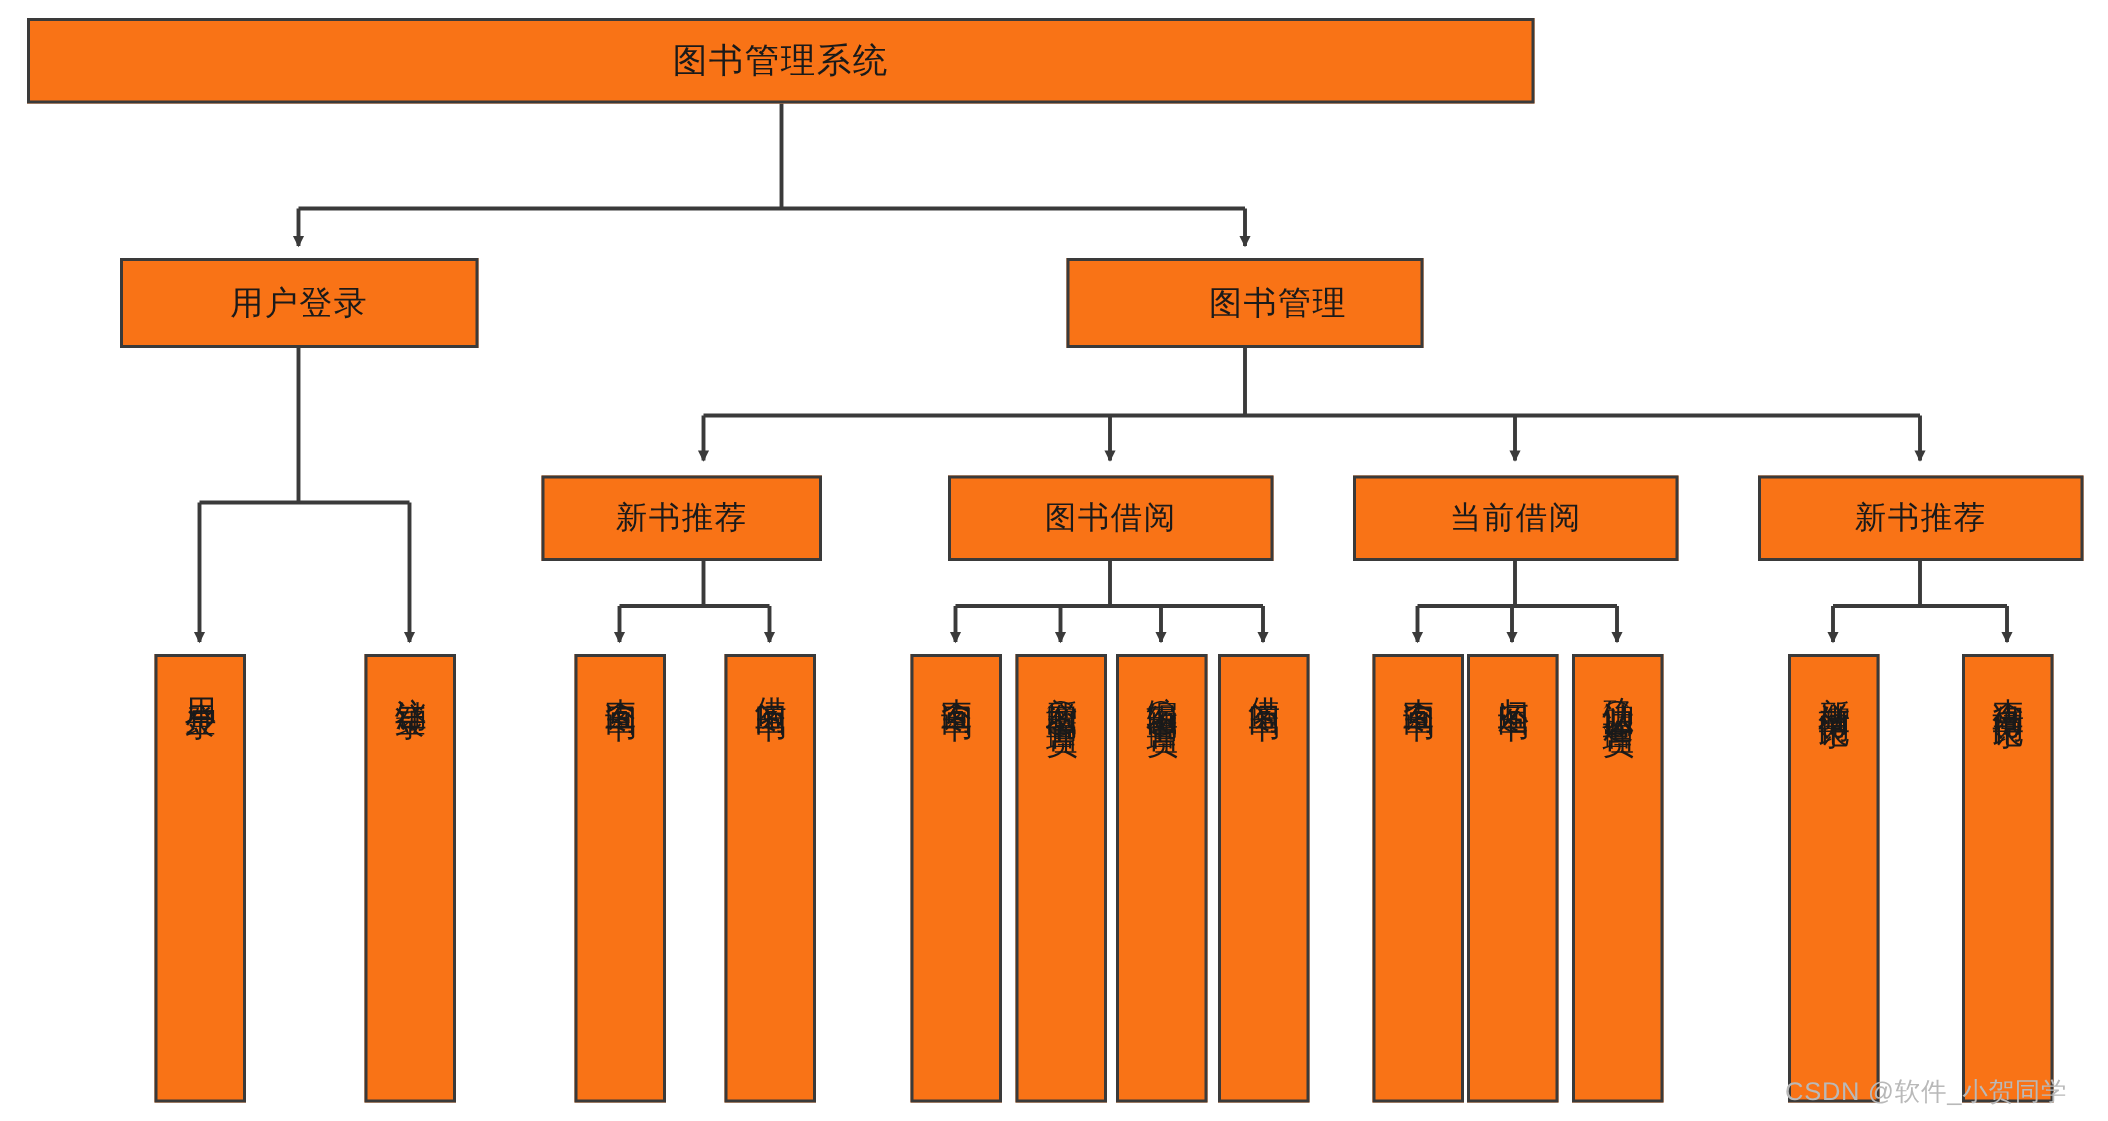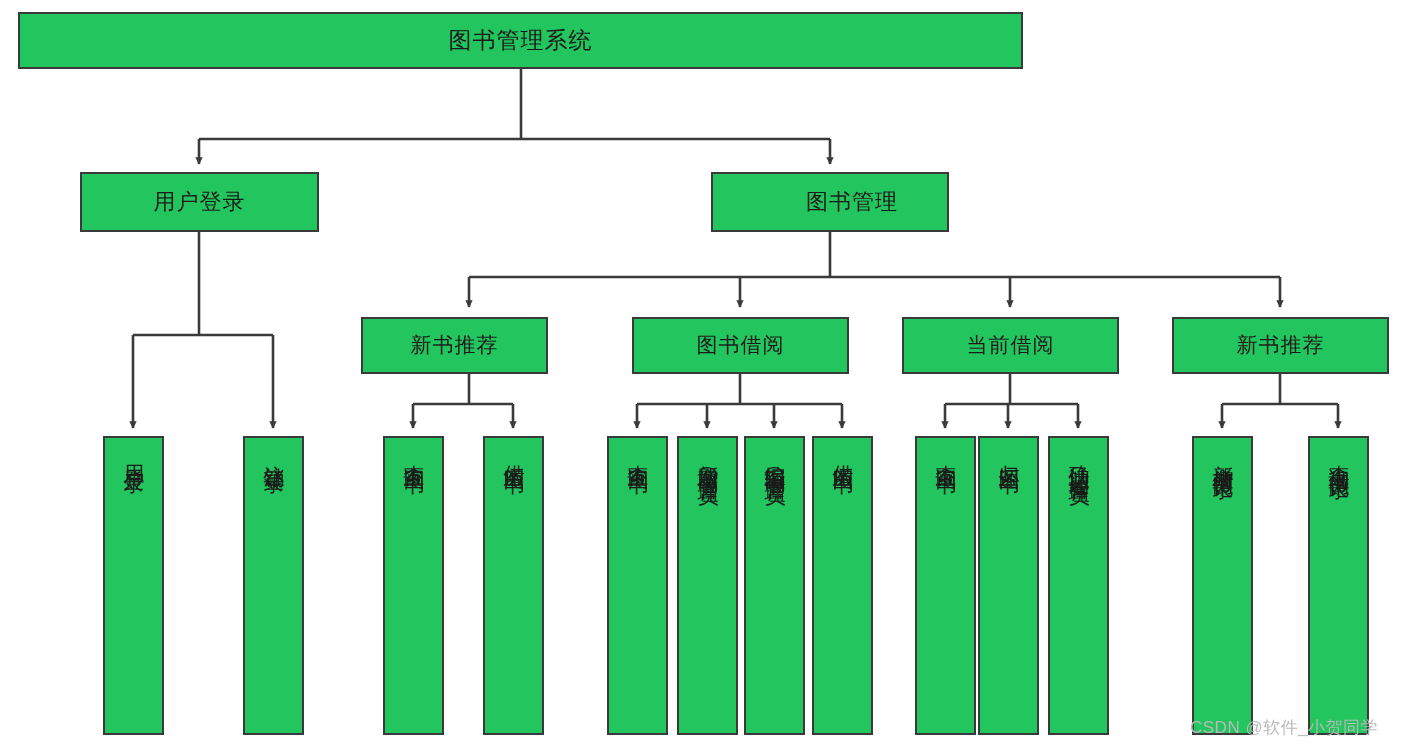--- a/index.html
+++ b/index.html
@@ -23,21 +23,21 @@
     left: 0;
     top: 0;
     width: 1405px;
     height: 747px;
     pointer-events: none;
   }
   .node {
     position: absolute;
     box-sizing: border-box;
     border: 2.5px solid #3a3a3a;
-    background: #22c55e;
+    background: #f97316;
     color: #1a1a1a;
     display: flex;
     align-items: center;
     justify-content: center;
     line-height: 1.18;
     font-family: Liberation Serif, serif;
   }
   .node.root {
     font-size: 23px;
   }

